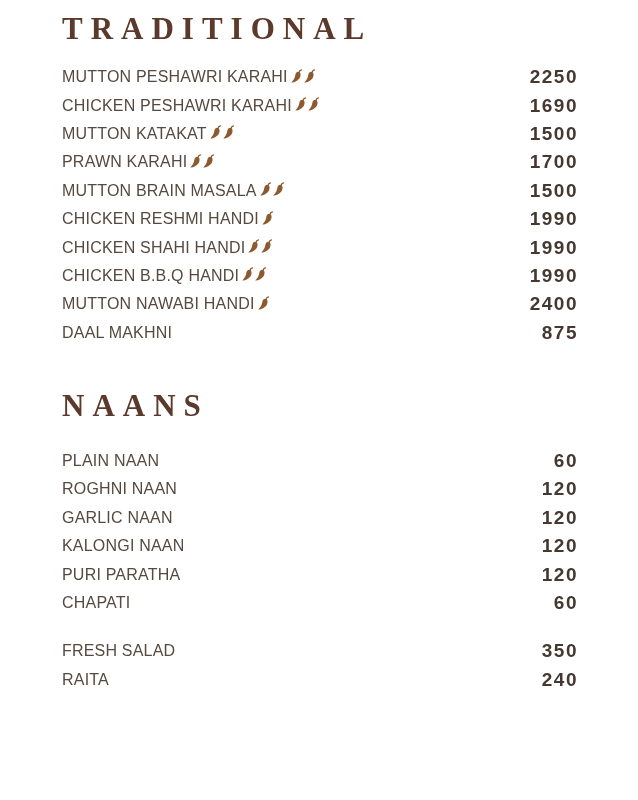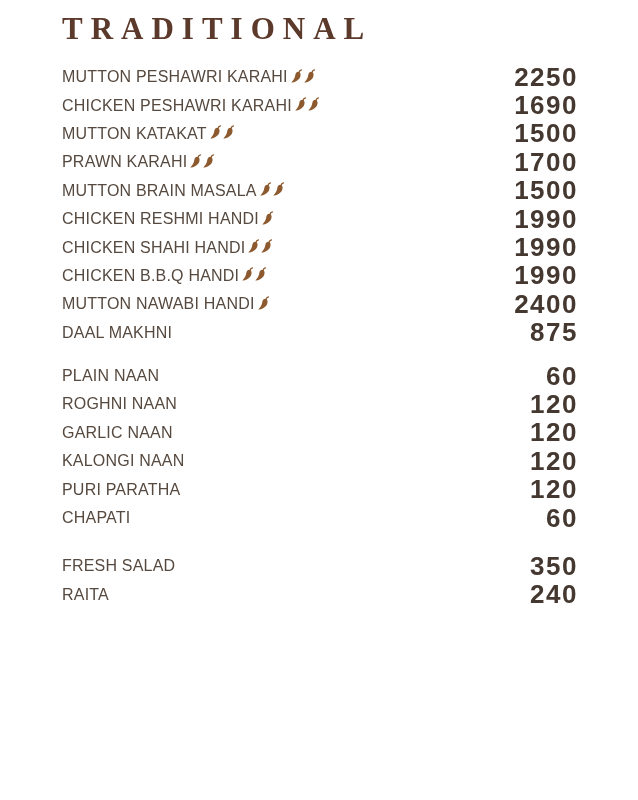--- a/index.html
+++ b/index.html
@@ -19,21 +19,21 @@
     font-family: "Liberation Serif", serif;
     font-weight: 700;
     font-size: 31px;
     line-height: 34px;
     letter-spacing: 8px;
     color: var(--heading, #5b392b);
   }
   .menu-section:nth-of-type(1) .section-title { margin-top: 0; }
   .menu-section:nth-of-type(1) .items { margin-top: 17px; }
   .menu-section:nth-of-type(2) .section-title { margin-top: 42px; }
-  .menu-section:nth-of-type(2) .items { margin-top: 15px; }
+  .menu-section:nth-of-type(2) .items { margin-top: 24px; }
   .menu-section:nth-of-type(3) .section-title { display: none; }
   .menu-section:nth-of-type(3) .items { margin-top: 20px; }
   .row {
     height: 28.4px;
     display: flex;
     align-items: center;
     justify-content: space-between;
   }
   .name-wrap {
     display: flex;
@@ -49,21 +49,21 @@
   .chilis {
     display: inline-flex;
     align-items: center;
     gap: 0px;
     color: var(--chili, #8d5a2f);
     margin-top: -2px;
   }
   .chili-svg { display: block; margin-right: -2px; }
   .price {
     font-weight: 700;
-    font-size: 26px;
+    font-size: 19px;
     letter-spacing: 1.5px;
     color: var(--price, #443830);
     white-space: nowrap;
   }
 </style>
 </head>
 <body>
 
 <div class="page" id="menu-root" style="--bg: #ffffff; --heading: #5b392b; --item: #56493f; --price: #443830; --chili: #8d5a2f;">
   <section class="menu-section">
@@ -218,20 +218,21 @@
     <div class="name-wrap">
       <span class="item-name">DAAL MAKHNI</span>
 
     </div>
     <span class="price">875</span>
   </div>
 </div>
   </section>
 
   <section class="menu-section">
+    <h2 class="section-title">NAANS</h2>
     <div class="items">
   <div class="row">
     <div class="name-wrap">
       <span class="item-name">PLAIN NAAN</span>
 
     </div>
     <span class="price">60</span>
   </div>
 
   <div class="row">

